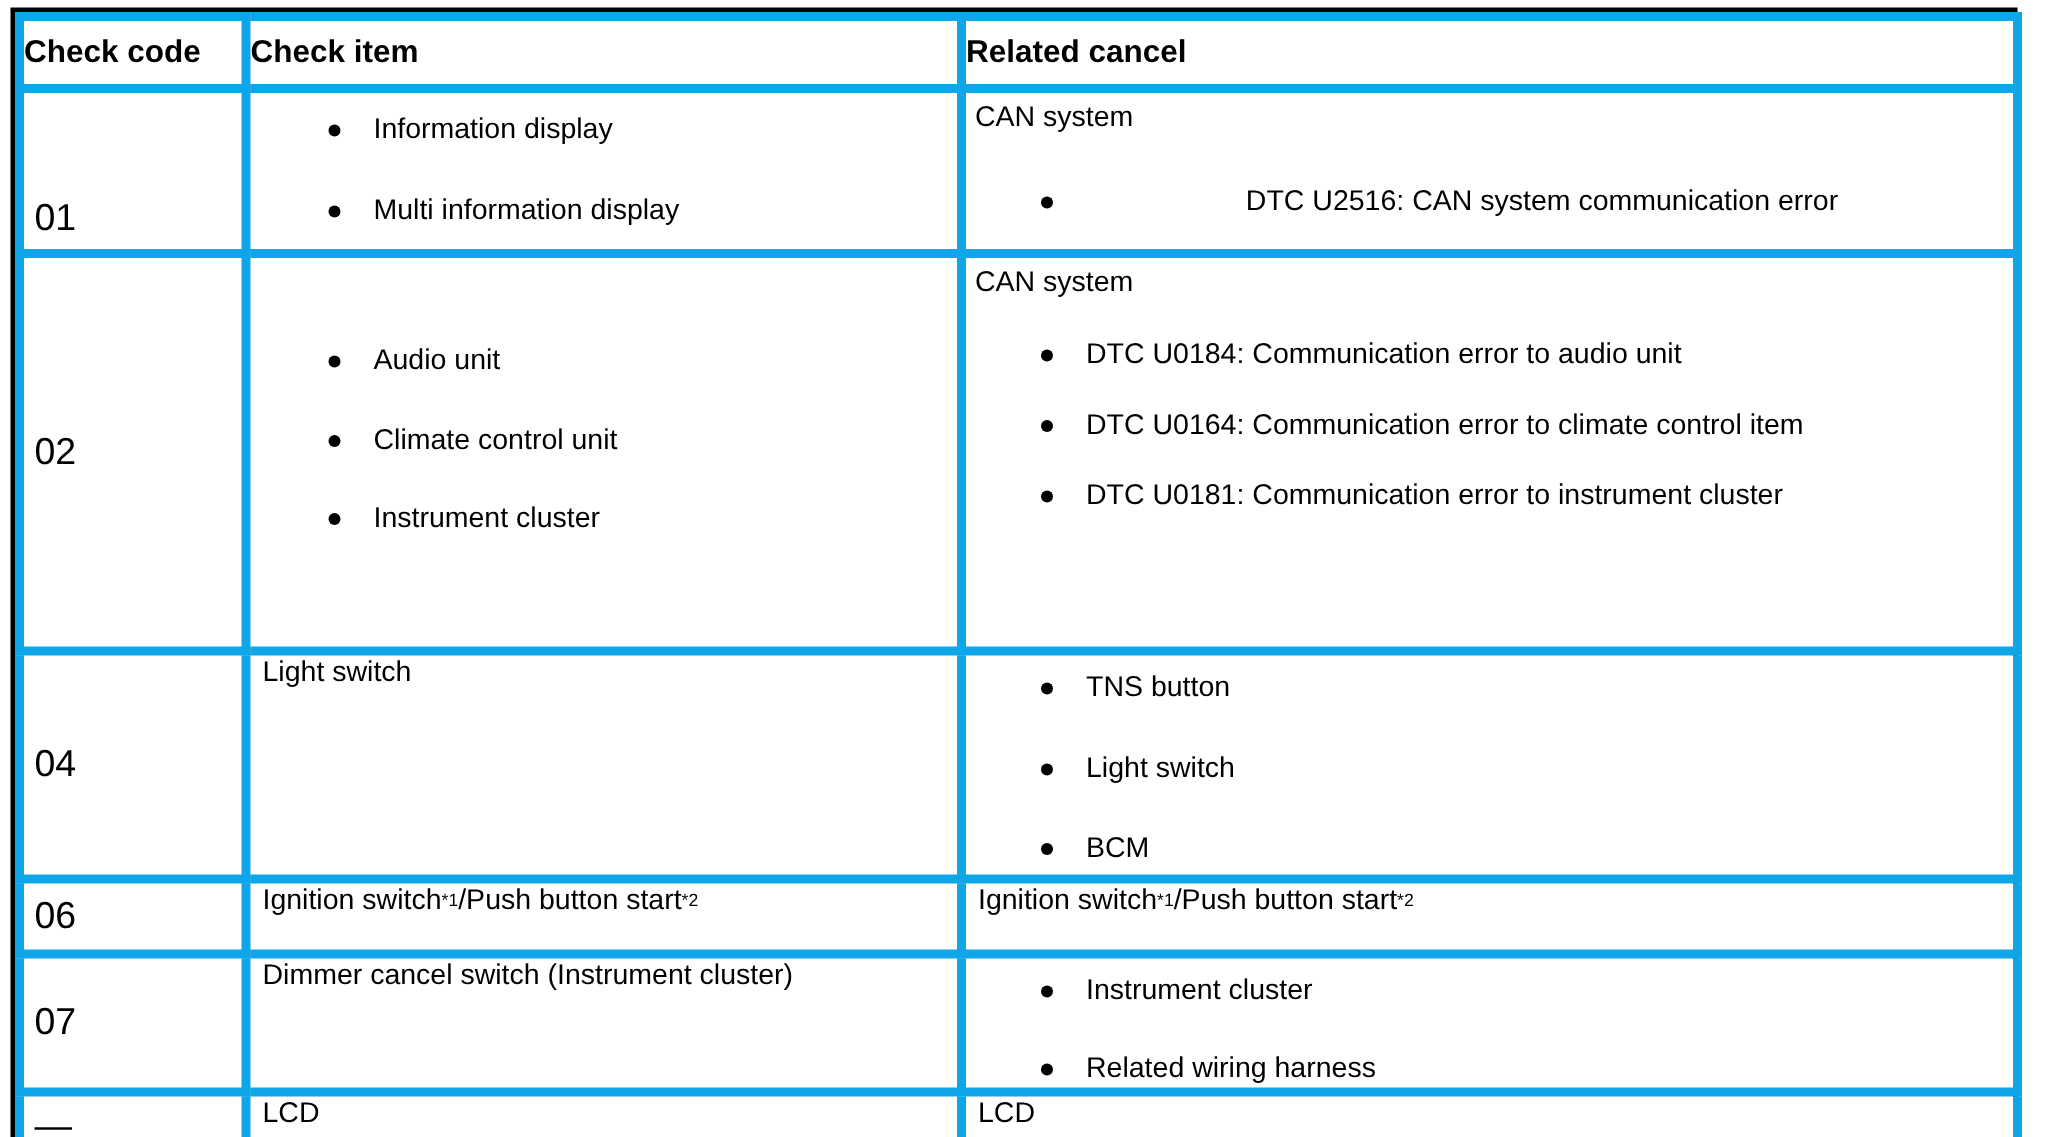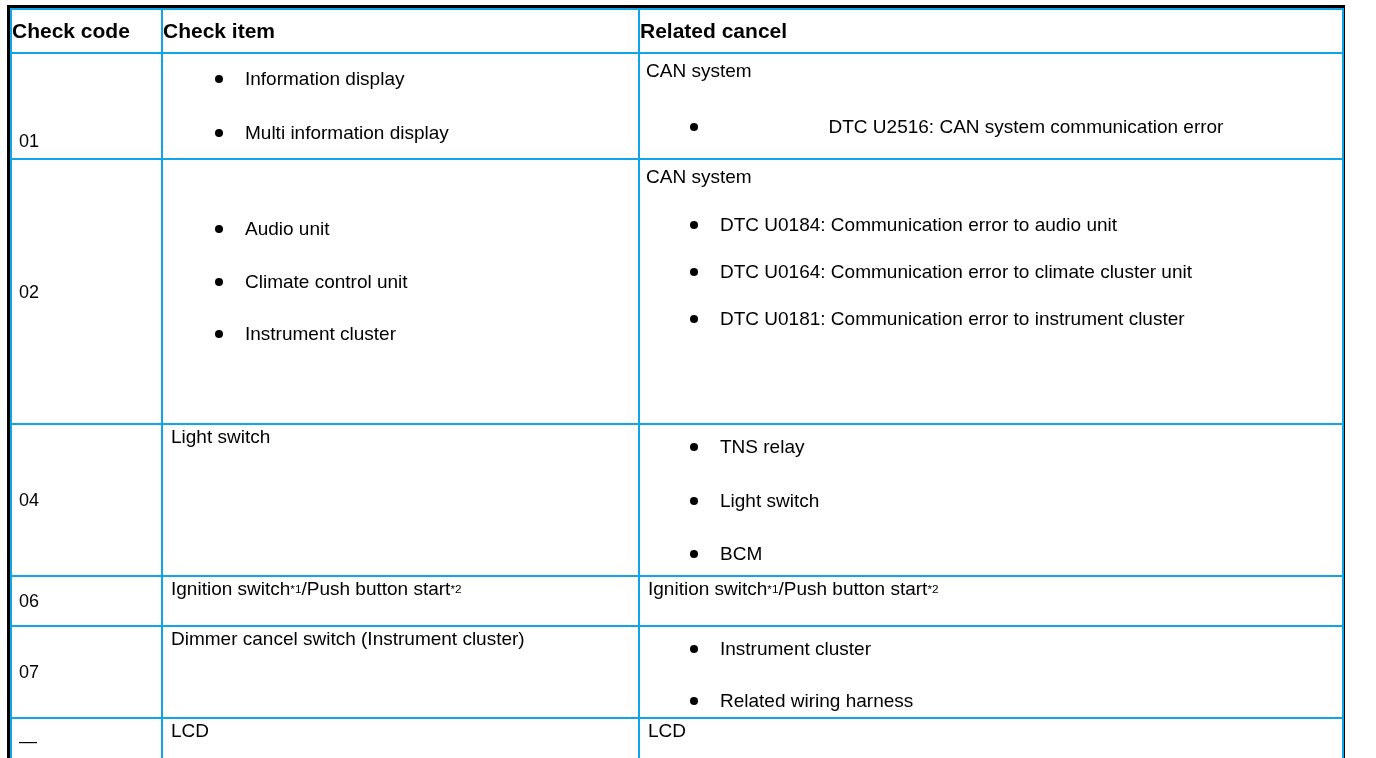--- a/index.html
+++ b/index.html
@@ -25,21 +25,21 @@
   }
 
   table.check-table {
     border-collapse: collapse;
     width: 100%;
     table-layout: fixed;
   }
 
   table.check-table td,
   table.check-table th {
-    border: 2px solid #0ea5e9;
+    border: 6px solid #0ea5e9;
     padding: 0;
     vertical-align: top;
     text-align: left;
   }
 
   col.c-code  { width: 151px; }
   col.c-item  { width: 477px; }
   col.c-rel   { width: 704px; }
 
   
@@ -51,21 +51,21 @@
     white-space: nowrap;
   }
   th.h-code { padding-left: 8px; text-align: left; }
   th.h-item { text-align: center; }
   th.h-rel  { text-align: center; }
 
   
   td.code-cell {
     position: relative;
     padding-left: 7px;
-    font-size: 18px;
+    font-size: 25px;
     margin-left: 36px;
   }
   .code-text {
     position: absolute;
     left: 7px;
     bottom: 8px;
     line-height: 1;
   }
   td.code-cell.mid .code-text {
     top: 50%;
@@ -238,42 +238,42 @@
         </td>
         <td class="rel-cell">
           <div class="lead-text">CAN system</div>
           <ul class="bullets right-col rel-pad">
             <li>
               <span class="dot"></span>
               <span>DTC U0184: Communication error to audio unit</span>
             </li>
             <li>
               <span class="dot"></span>
-              <span>DTC U0164: Communication error to climate cluster unit</span>
+              <span>DTC U0164: Communication error to climate control item</span>
             </li>
             <li>
               <span class="dot"></span>
               <span>DTC U0181: Communication error to instrument cluster</span>
             </li>
           </ul>
         </td>
       </tr>
 
       <tr class="r04 row04">
         <td class="code-cell mid">
           <span class="code-text">04</span>
         </td>
         <td class="item-cell">
           <div class="plain-line centered-v">Light switch</div>
         </td>
         <td class="rel-cell">
           <ul class="bullets right-col rel-pad">
             <li>
               <span class="dot"></span>
-              <span>TNS relay</span>
+              <span>TNS button</span>
             </li>
             <li>
               <span class="dot"></span>
               <span>Light switch</span>
             </li>
             <li>
               <span class="dot"></span>
               <span>BCM</span>
             </li>
           </ul>

